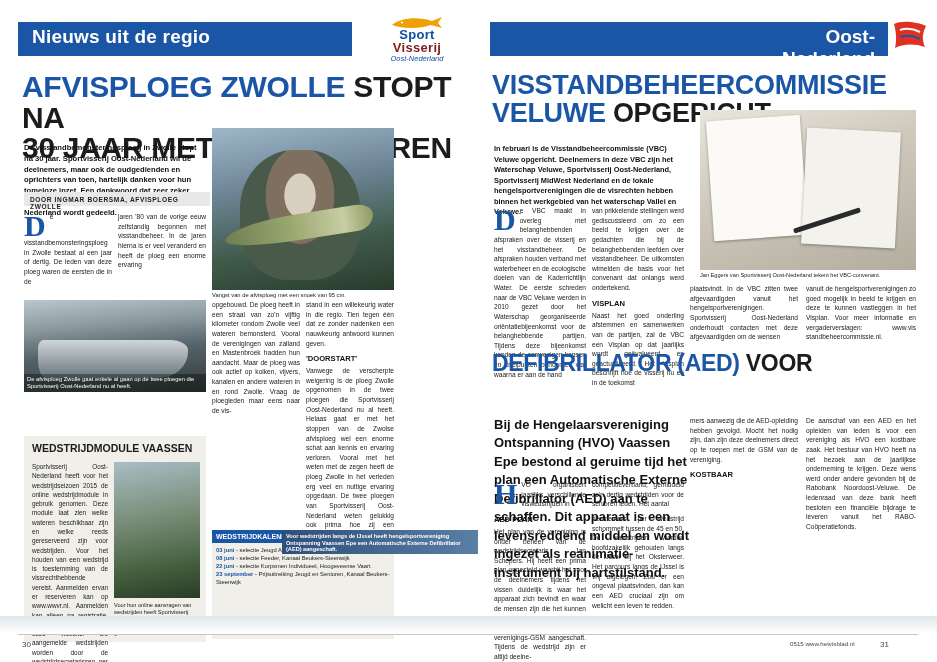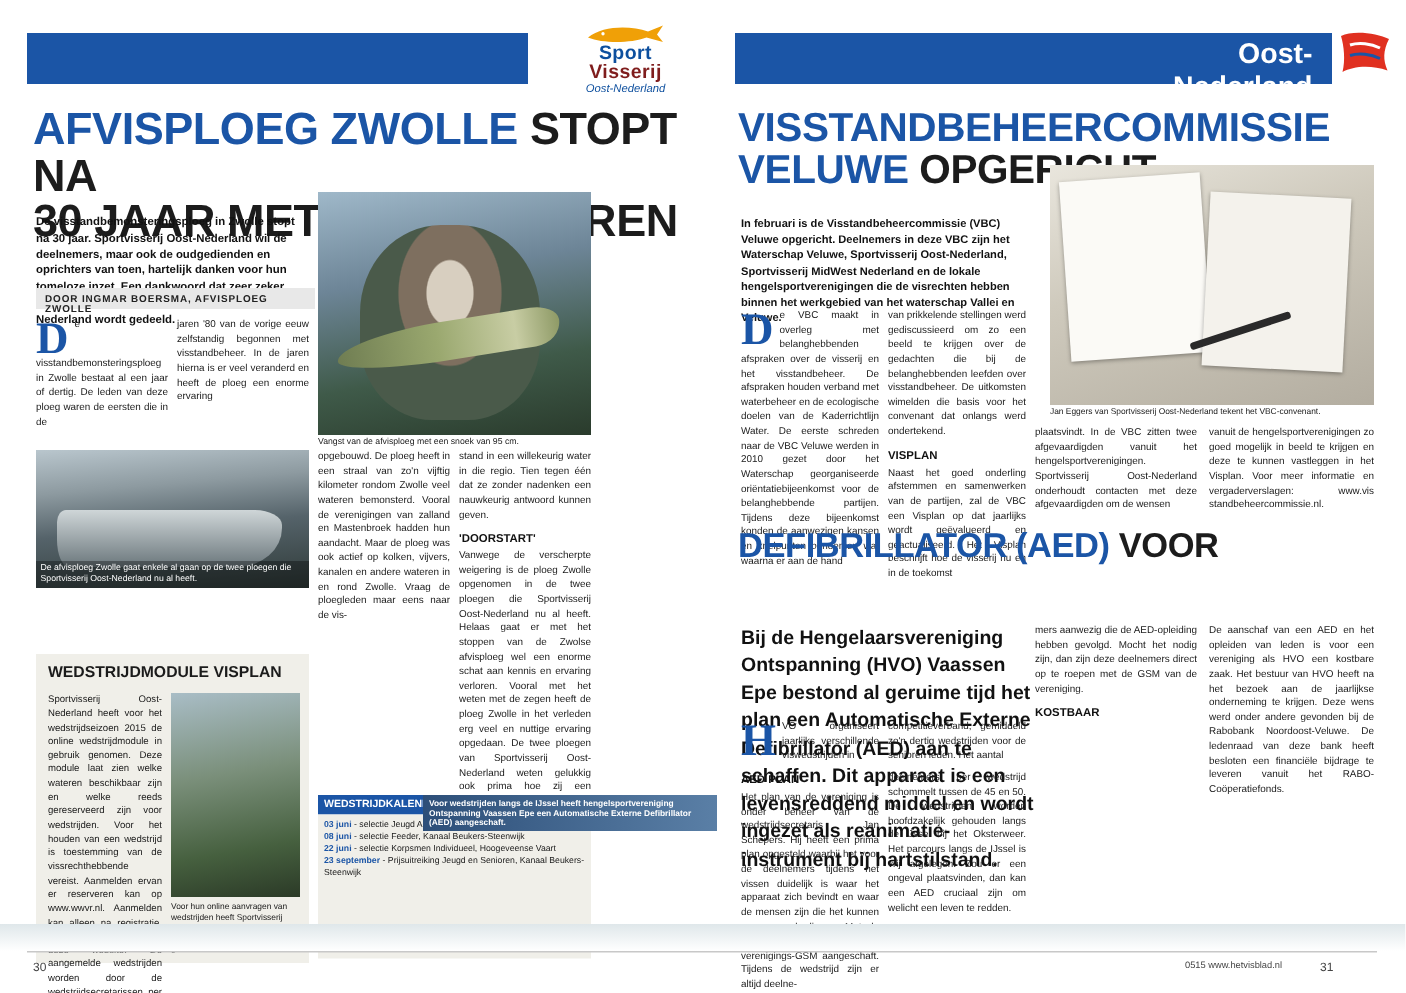--- a/index.html
+++ b/index.html
@@ -196,20 +196,21 @@
     background:linear-gradient(180deg,#dfe7ea,#ffffff); }
 </style>
 </head>
 <body>
 
 <div class="page">
 
   <div class="masthead">
     <div class="mast-bar-left"></div>
     <div class="mast-bar-right"></div>
+    <div class="mast-title-left">Nieuws uit de regio</div>
     <div class="mast-title-right">Oost-Nederland</div>
 
     <div class="logo-wrap">
       <svg class="logo-swoosh" width="54" height="13" viewBox="0 0 54 13">
         <path d="M2 9 C 12 1, 30 1, 42 5 L52 1 L48 7 L52 12 L41 9 C 30 13, 12 13, 2 9 Z" fill="#f0a007"></path>
         <circle cx="12" cy="6.5" r="1.1" fill="#fff"></circle>
       </svg>
       <div class="logo-t1">Sport</div>
       <div class="logo-t2">Visserij</div>
       <div class="logo-t3">Oost-Nederland</div>
@@ -253,21 +254,21 @@
     <p>Vanwege de verscherpte weigering is de ploeg Zwolle opgenomen in de twee ploegen die Sportvisserij Oost-Nederland nu al heeft. Helaas gaat er met het stoppen van de Zwolse afvisploeg wel een enorme schat aan kennis en ervaring verloren. Vooral met het weten met de zegen heeft de ploeg Zwolle in het verleden erg veel en nuttige ervaring opgedaan. De twee ploegen van Sportvisserij Oost-Nederland weten gelukkig ook prima hoe zij een bemonstering moeten aanpakken.</p>
   </div>
 
   <div class="photo ph-boat">
     <div class="boat"></div>
     <div class="cap">De afvisploeg Zwolle gaat enkele al gaan op de twee ploegen die Sportvisserij Oost-Nederland nu al heeft.</div>
   </div>
 
   <div class="kort-bar">KORT NIEUWS</div>
   <div class="kort-box"></div>
-  <div class="kort-title">WEDSTRIJDMODULE VISPLAN</div>
+  <div class="kort-title">WEDSTRIJDMODULE VAASSEN</div>
   <div class="kort-text">Sportvisserij Oost-Nederland heeft voor het wedstrijdseizoen 2015 de online wedstrijdmodule in gebruik genomen. Deze module laat zien welke wateren beschikbaar zijn en welke reeds gereserveerd zijn voor wedstrijden. Voor het houden van een wedstrijd is toestemming van de vissrechthebbende vereist. Aanmelden ervan er reserveren kan op www.wwvr.nl. Aanmelden kan alleen na registratie. Het registreren kan ook op deze website. De aangemelde wedstrijden worden door de wedstrijdsecretarissen per regio beoordeeld, zodra bekend is of een wedstrijd is goedgekeurd of afgewezen, krijgt de aanmelder daarover bericht per e-mail.</div>
   <div class="photo ph-kort"></div>
   <div class="kort-cap">Voor hun online aanvragen van wedstrijden heeft Sportvisserij Oost-Nederland een speciale online wedstrijdmodule in gebruik genomen.</div>
 
   <div style="position:absolute; left:212px; top:530px; width:182px;">
     <div style="background:#1b55a6;color:#fff;font-size:7px;font-weight:bold;padding:3px 4px;">WEDSTRIJDKALENDER</div>
     <div style="background:#f0efe9;padding:4px;font-size:5.8px;line-height:1.38;color:#1a1a1a;height:96px;">
       <div>
         <span class="kal-date">03 juni</span>
         <span>- selectie Jeugd A, Bien C, Kanaal Beukers-Steenwijk</span>

